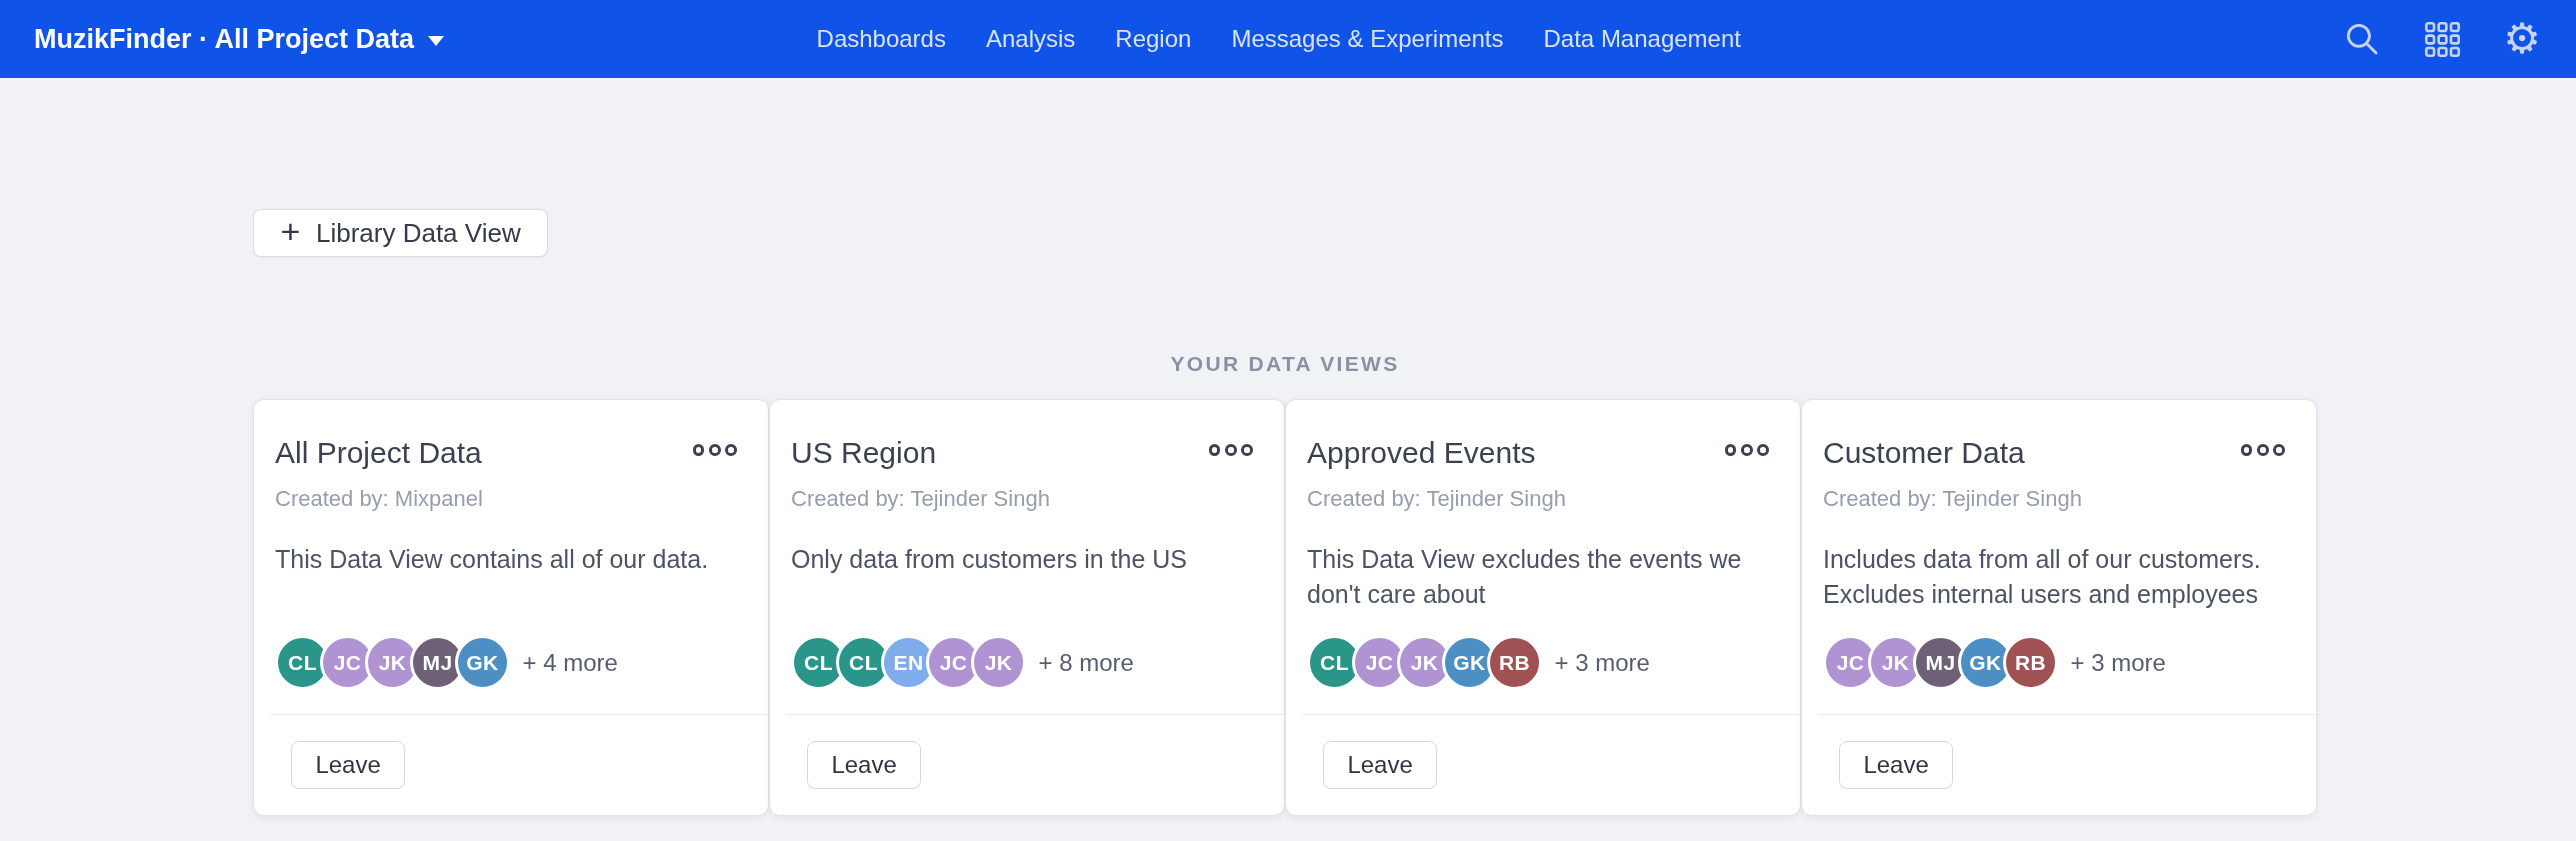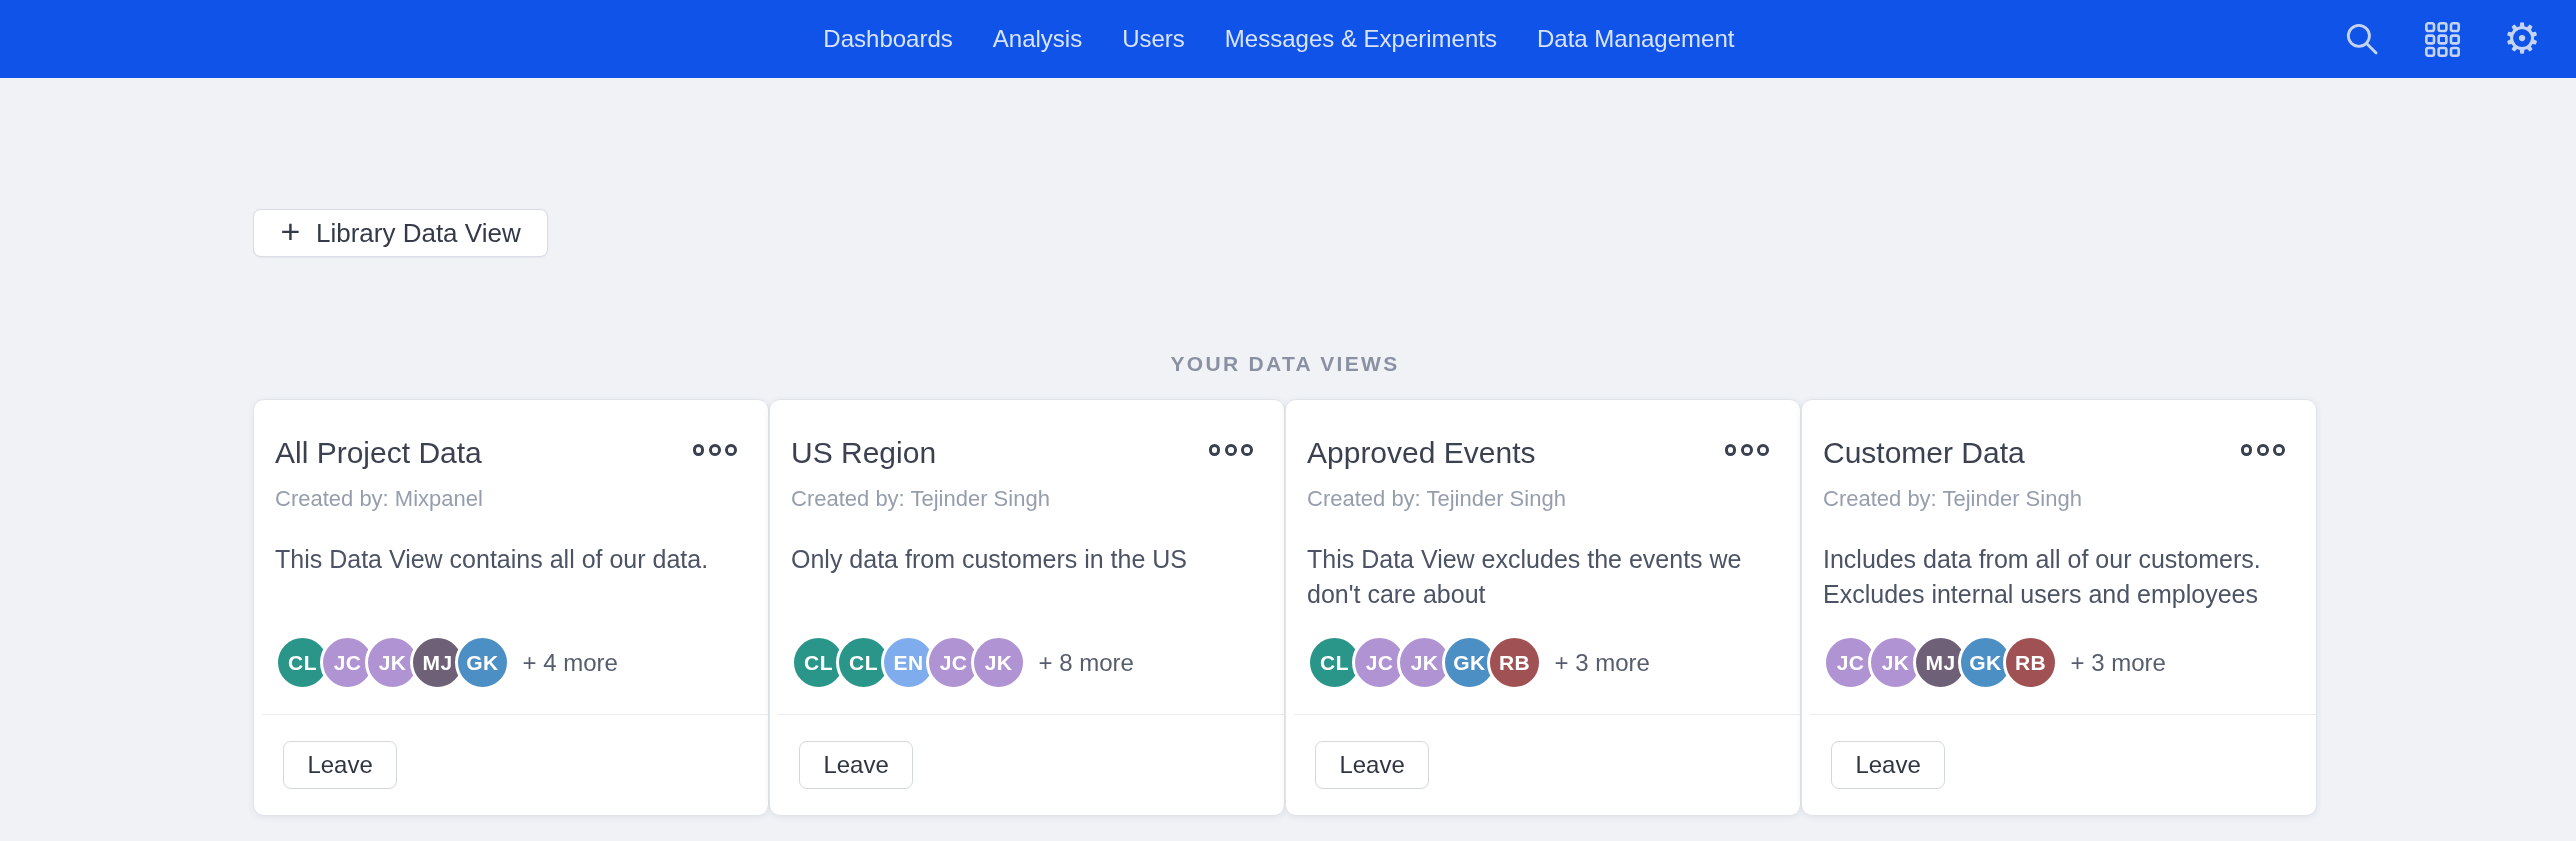--- a/index.html
+++ b/index.html
@@ -90,41 +90,45 @@
   .avatar {
     width: 55px; height: 55px; border-radius: 50%;
     border: 3.1px solid #FFFFFF; margin-left: -10px;
     display: flex; align-items: center; justify-content: center;
     color: #FFFFFF; font-size: 21px; font-weight: bold; letter-spacing: 0.4px;
   }
   .avatar:first-child { margin-left: 0; }
   .more-label { margin-left: 12.5px; font-size: 24px; color: #565D6E; }
 
   .card-footer {
-    position: absolute; left: 8px; right: 0; bottom: 0; height: 101px;
+    position: absolute; left: 16px; right: 0; bottom: 0; height: 101px;
     border-top: 1.6px solid #E9EBEF;
     display: flex; align-items: center; padding-left: 21px;
   }
   .leave-btn {
     background: #FFFFFF; border: 1.6px solid #D3D7DE; border-radius: 7.8px;
     height: 48px; padding: 0 23.4px;
     font-size: 24px; color: #2F3542; cursor: pointer;
     display: flex; align-items: center;
     font-family: "Liberation Sans", sans-serif;
   }
 </style>
 </head>
 <body>
 
 <header class="topbar">
+  <div class="brand">
+    <span>MuzikFinder · All Project Data</span>
+    <span class="caret-down"></span>
+  </div>
 
   <nav class="topnav">
     <span class="nav-item">Dashboards</span>
     <span class="nav-item">Analysis</span>
-    <span class="nav-item">Users</span>
+    <span class="nav-item">Region</span>
     <span class="nav-item">Messages &amp; Experiments</span>
     <span class="nav-item">Data Management</span>
   </nav>
 
   <div class="topbar-icons">
     <span class="icon-btn">
       <svg width="36" height="36" viewBox="0 0 46 46" fill="none">
         <circle cx="19" cy="19" r="13.5" stroke="#C6D4F4" stroke-width="3.6"></circle>
         <line x1="29.5" y1="29.5" x2="41" y2="41" stroke="#C6D4F4" stroke-width="3.6" stroke-linecap="round"></line>
       </svg>

